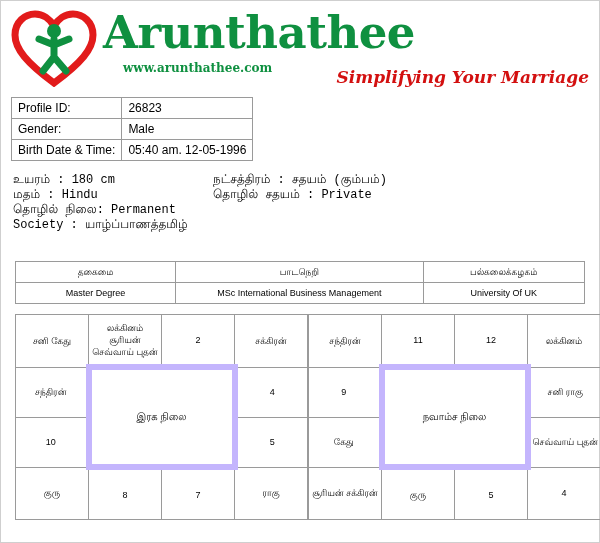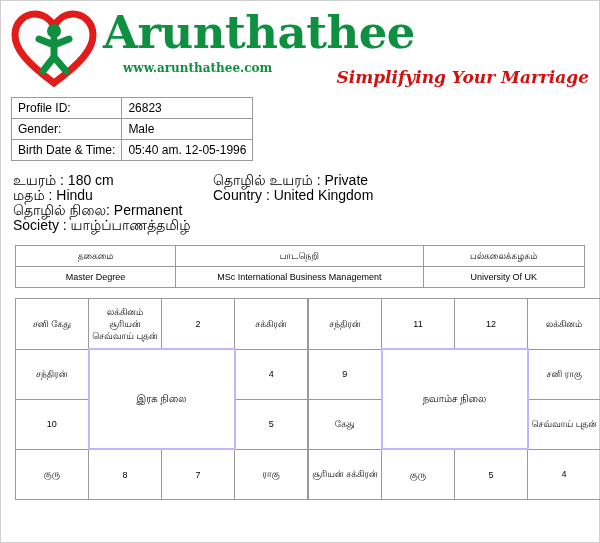--- a/index.html
+++ b/index.html
@@ -94,35 +94,36 @@
   .profile-table td.value {
     width: 82px;
     text-align: left;
   }
 
   
   .details {
     display: flex;
     margin: 12px 0 0 12px;
     width: 578px;
-    font-size: 14px;
+    font-size: 12px;
     line-height: 15px;
+    font-family: Liberation Mono, monospace;
   }
   .details .col {
     box-sizing: border-box;
   }
   .col-1 { width: 200px; }
   .col-2 { width: 202px; }
   .col-3 { width: 176px; }
   .details .row { white-space: nowrap; }
 
   
   .edu-table {
     border-collapse: collapse;
-    margin: 12px auto 0 auto;
+    margin: 28px auto 0 auto;
     width: 570px;
     font-size: 9px;
   }
   .edu-table th, .edu-table td {
     border: 1px solid #9a9a9a;
     text-align: center;
     padding: 3px 2px;
     font-weight: normal;
   }
   .edu-table th { height: 14px; }
@@ -148,21 +149,21 @@
     text-align: center;
     vertical-align: middle;
     font-size: 9px;
     height: 47px;
     width: 70px;
     padding: 1px;
     line-height: 12px;
     word-wrap: break-word;
   }
   .chart td.center-cell {
-    border: 2px solid #c4b5fd;
+    border: 6px solid #c4b5fd;
     font-size: 10px;
   }
   .small-stack { font-size: 8px; line-height: 11px; }
 
   .footer-space { height: 14px; }
 </style>
 </head>
 <body>
 
 <div class="page">
@@ -200,22 +201,22 @@
   </table>
 
   <div class="details">
     <div class="col col-1">
       <div class="row">உயரம் : 180 cm</div>
       <div class="row">மதம் : Hindu</div>
       <div class="row">தொழில் நிலை: Permanent</div>
       <div class="row">Society : யாழ்ப்பாணத்தமிழ்</div>
     </div>
     <div class="col col-3">
-      <div class="row">தொழில் உயரம் : Private</div>
-      <div class="row">Country : United Kingdom</div>
+      <div class="row">நட்சத்திரம் : சதயம் (கும்பம்)</div>
+      <div class="row">தொழில் சதயம் : Private</div>
     </div>
   </div>
 
   <table class="edu-table">
     <thead>
       <tr>
         <th class="edu-col-1">தகைமை</th>
         <th class="edu-col-2">பாடநெறி</th>
         <th class="edu-col-3">பல்கலைக்கழகம்</th>
       </tr>

